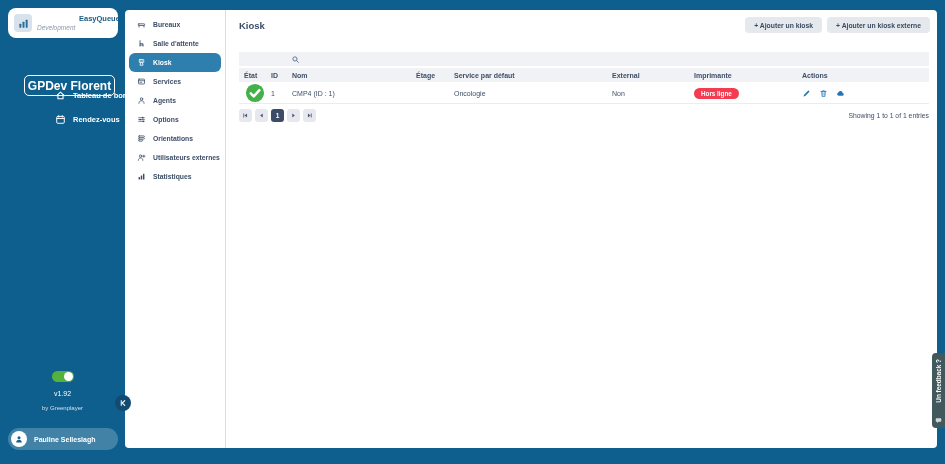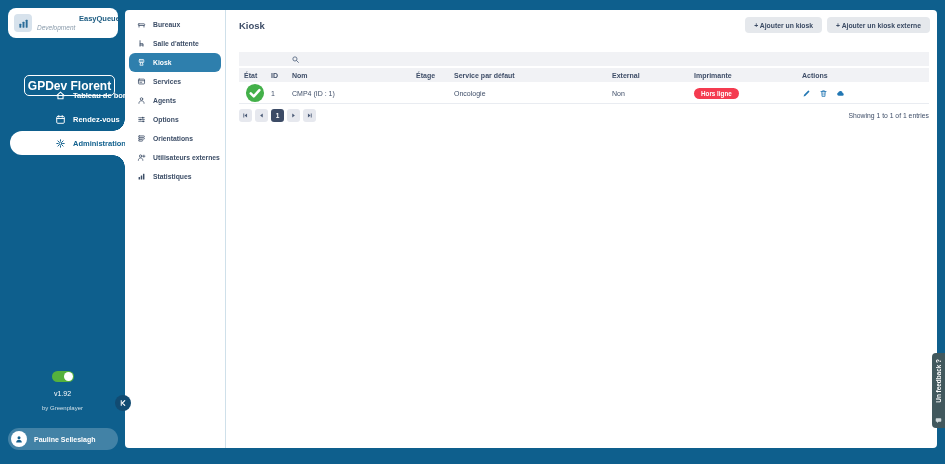--- a/index.html
+++ b/index.html
@@ -184,29 +184,20 @@
         <span class="nlabel">Tableau de bord</span>
       </div>
       <div class="nav-item">
         <span class="nico">
           <svg class="" width="100%" height="100%" viewBox="0 0 16 16">
             <rect x="2.5" y="3.5" width="11" height="10" rx="1.5" stroke="currentColor" fill="none" stroke-linecap="round" stroke-linejoin="round" stroke-width="1.4"></rect>
             <path d="M2.5 6.6 H13.5 M5.5 2.3 V4.6 M10.5 2.3 V4.6" stroke="currentColor" fill="none" stroke-linecap="round" stroke-linejoin="round" stroke-width="1.4"></path>
           </svg>
         </span>
         <span class="nlabel">Rendez-vous</span>
-      </div>
-      <div class="nav-item active">
-        <span class="nico">
-          <svg class="" width="100%" height="100%" viewBox="0 0 16 16">
-            <circle cx="8" cy="8" r="2.1" stroke="currentColor" fill="none" stroke-linecap="round" stroke-linejoin="round" stroke-width="1.4"></circle>
-            <path d="M8 2.6 V4.3 M8 11.7 V13.4 M2.6 8 H4.3 M11.7 8 H13.4 M4.2 4.2 L5.4 5.4 M10.6 10.6 L11.8 11.8 M11.8 4.2 L10.6 5.4 M5.4 10.6 L4.2 11.8" stroke="currentColor" fill="none" stroke-linecap="round" stroke-linejoin="round" stroke-width="1.4"></path>
-          </svg>
-        </span>
-        <span class="nlabel">Administration</span>
       </div>
     </div>
 
   <div class="toggle">
     <span class="knob"></span>
   </div>
   <div class="version">v1.92</div>
   <div class="credit">by Greenplayer</div>
 
   <div class="user-card">

